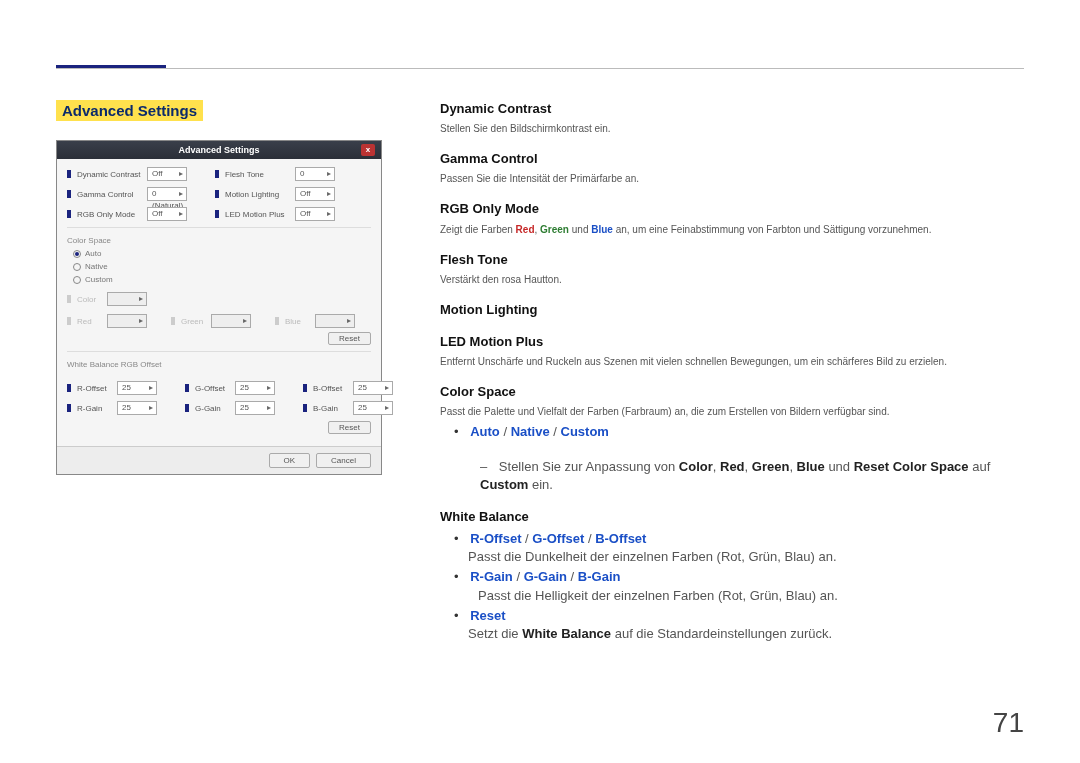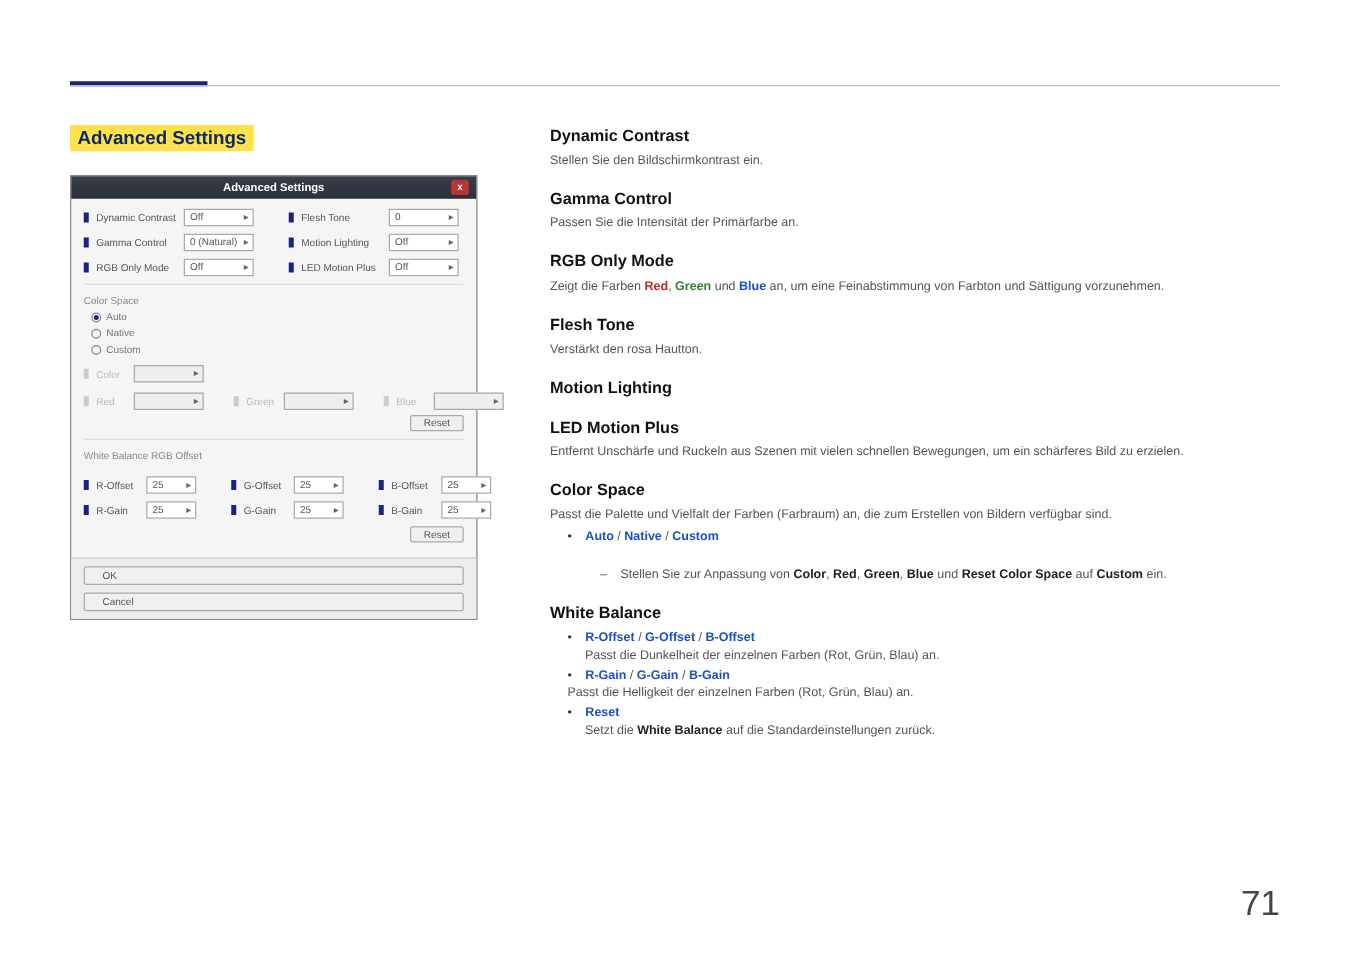--- a/index.html
+++ b/index.html
@@ -69,56 +69,56 @@
     width: 14px; height: 12px;
     background: #b33; color:#fff;
     border-radius: 2px;
     font-size: 8px; line-height:12px; text-align:center;
   }
   .dialog-body { padding: 8px 10px 6px; }
   .row { display: flex; gap: 28px; margin-bottom: 6px; }
   .field { display: flex; align-items: center; gap: 4px; }
   .tick { width: 4px; height: 8px; background: #1a237e; display:inline-block; margin-right:2px;}
   .field-label { width: 66px; font-size: 8px; color:#555; }
-  .dd { position:relative; width: 56px; height:14px; border:1px solid #aaa; background:#fff; font-size:8px; padding:0 4px; line-height:12px;}
+  .dd { position:relative; width: 40px; height:14px; border:1px solid #aaa; background:#fff; font-size:8px; padding:0 4px; line-height:12px;}
   .dd::after { content:"▸"; position:absolute; right:3px; top:0; font-size:8px; color:#666;}
   .subgroup-label { font-size:8px; color:#888; margin: 6px 0 4px; border-top:1px solid #ddd; padding-top:8px;}
   .radio-row { display:flex; flex-direction:column; gap:4px; margin-left:6px;}
   .radio-item { display:flex; align-items:center; gap:4px; font-size:8px; color:#777;}
   .radio-dot { width:8px; height:8px; border:1px solid #888; border-radius:50%; display:inline-block; position:relative;}
   .radio-dot.sel::after{content:""; position:absolute; inset:1px; background:#1a237e; border-radius:50%;}
   .color-row { display:flex; gap:24px; margin:8px 0 2px; color:#bbb;}
   .color-row .field-label { color:#bbb; width:26px;}
   .color-row .dd { background:#eee; color:#bbb;}
   .reset-row { display:flex; justify-content:flex-end; margin:4px 0 6px;}
   .btn-sm { border:1px solid #aaa; background:#f0f0f0; font-size:8px; padding:1px 10px; border-radius:2px;}
   .wb-box { border-top:1px solid #ddd; padding-top:8px; margin-top:4px;}
   .wb-label { font-size:8px; color:#888; margin-bottom:12px;}
-  .footer-btns { display:flex; justify-content:flex-end; gap:6px; padding:6px 10px; border-top:1px solid #ccc; background:#ededed;flex-direction:column;}
+  .footer-btns { display:flex; justify-content:flex-end; gap:6px; padding:6px 10px; border-top:1px solid #ccc; background:#ededed;}
   .footer-btns .btn-sm { padding:2px 14px;}
 
   .content {
     position:absolute;
     top: 100px;
     left: 440px;
     right: 56px;
     font-size: 11px;
     line-height: 1.4;
     color:#333;
   }
   .content h3 { font-size: 13px; font-weight:700; color:#111; margin: 0 0 4px;}
   .block { margin-bottom: 14px;}
   .content p { font-size: 10px; color:#555;}
   .blue { color:#1a4fc6; font-weight:700;}
   .red { color:#c62828; font-weight:700;}
   .green { color:#2e7d32; font-weight:700;}
   .b { font-weight:700; color:#222;}
   ul.bul { list-style:none; padding-left: 14px; margin-top:4px;}
   ul.bul > li::before { content:"•"; margin-right:8px; color:#333;}
-  ul.bul li { font-size:10px; color:#555; margin-bottom:2px;}
+  ul.bul li { font-size:13px; color:#555; margin-bottom:2px;}
   ul.sub { list-style:none; padding-left:26px; margin-top:16px;}
   ul.sub > li::before { content:"–"; margin-right:8px;}
 </style>
 </head>
 <body>
 
 <div class="top-rule-accent"></div>
 <div class="top-rule"></div>
 
 <div class="section-title">Advanced Settings</div>
@@ -298,21 +298,21 @@
   </div>
   <div class="block">
     <h3>White Balance</h3>
     <ul class="bul">
       <li>
         <span class="blue">R-Offset</span><span> / </span><span class="blue">G-Offset</span><span> / </span><span class="blue">B-Offset</span><br>
         <span style="margin-left:14px">Passt die Dunkelheit der einzelnen Farben (Rot, Grün, Blau) an.</span>
       </li>
       <li>
         <span class="blue">R-Gain</span><span> / </span><span class="blue">G-Gain</span><span> / </span><span class="blue">B-Gain</span><br>
-        <span style="margin-left:0">Passt die Helligkeit der einzelnen Farben (Rot, Grün, Blau) an.</span>
+        <span style="margin-left:24px">Passt die Helligkeit der einzelnen Farben (Rot, Grün, Blau) an.</span>
       </li>
       <li>
         <span class="blue">Reset</span><br>
         <span style="margin-left:14px"><span>Setzt die </span><span class="b">White Balance</span><span> auf die Standardeinstellungen zurück.</span></span>
       </li>
     </ul>
   </div>
 </div>
 
 <div class="page-no">71</div>

